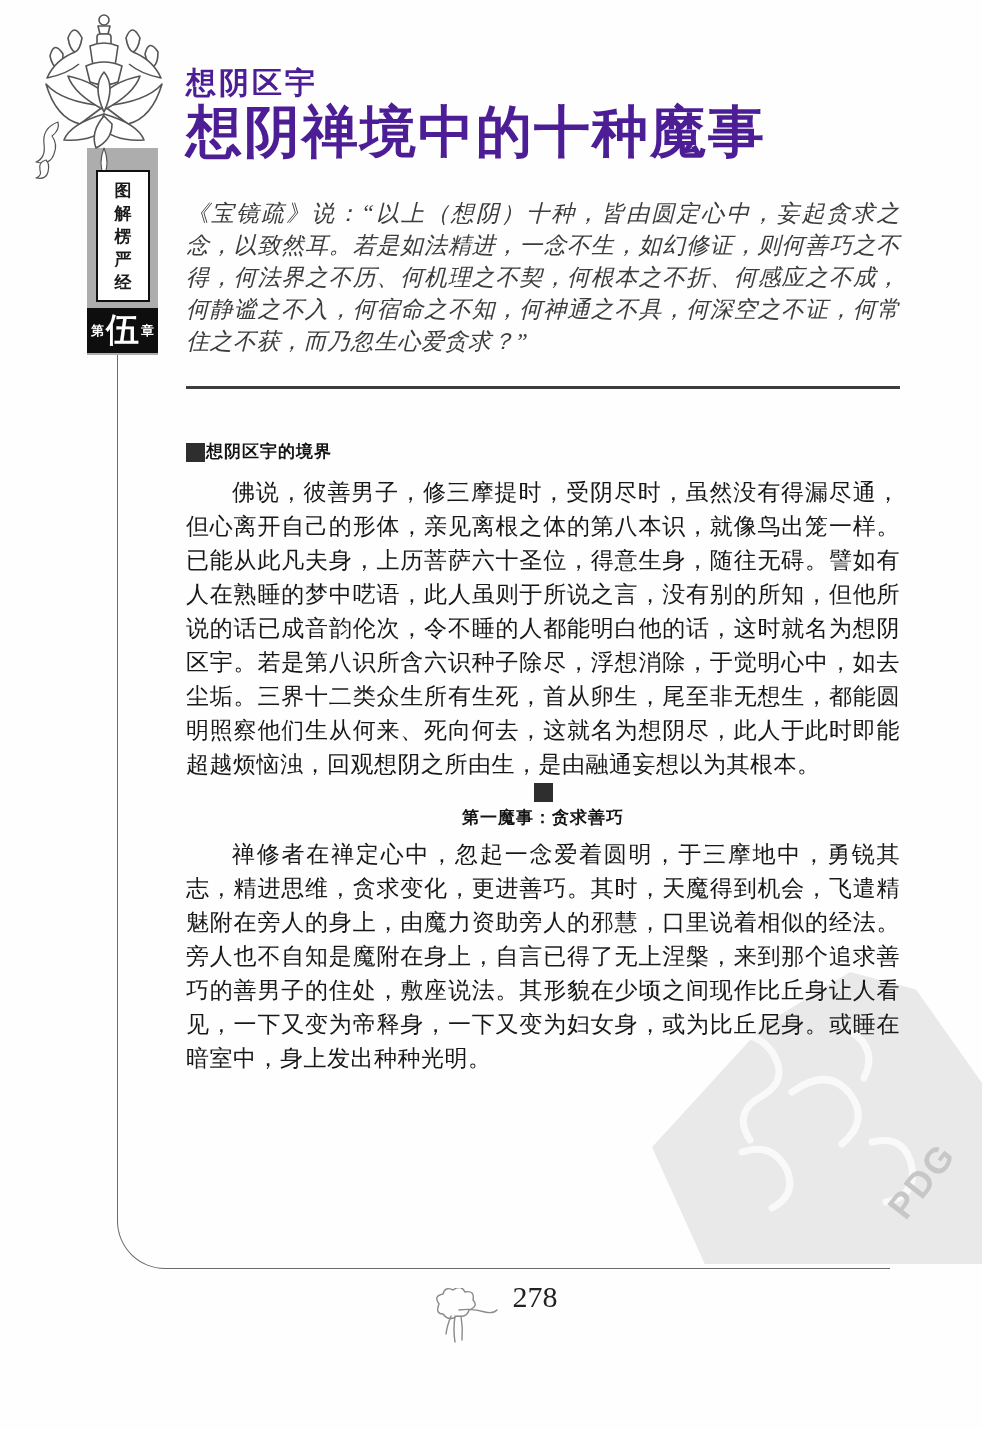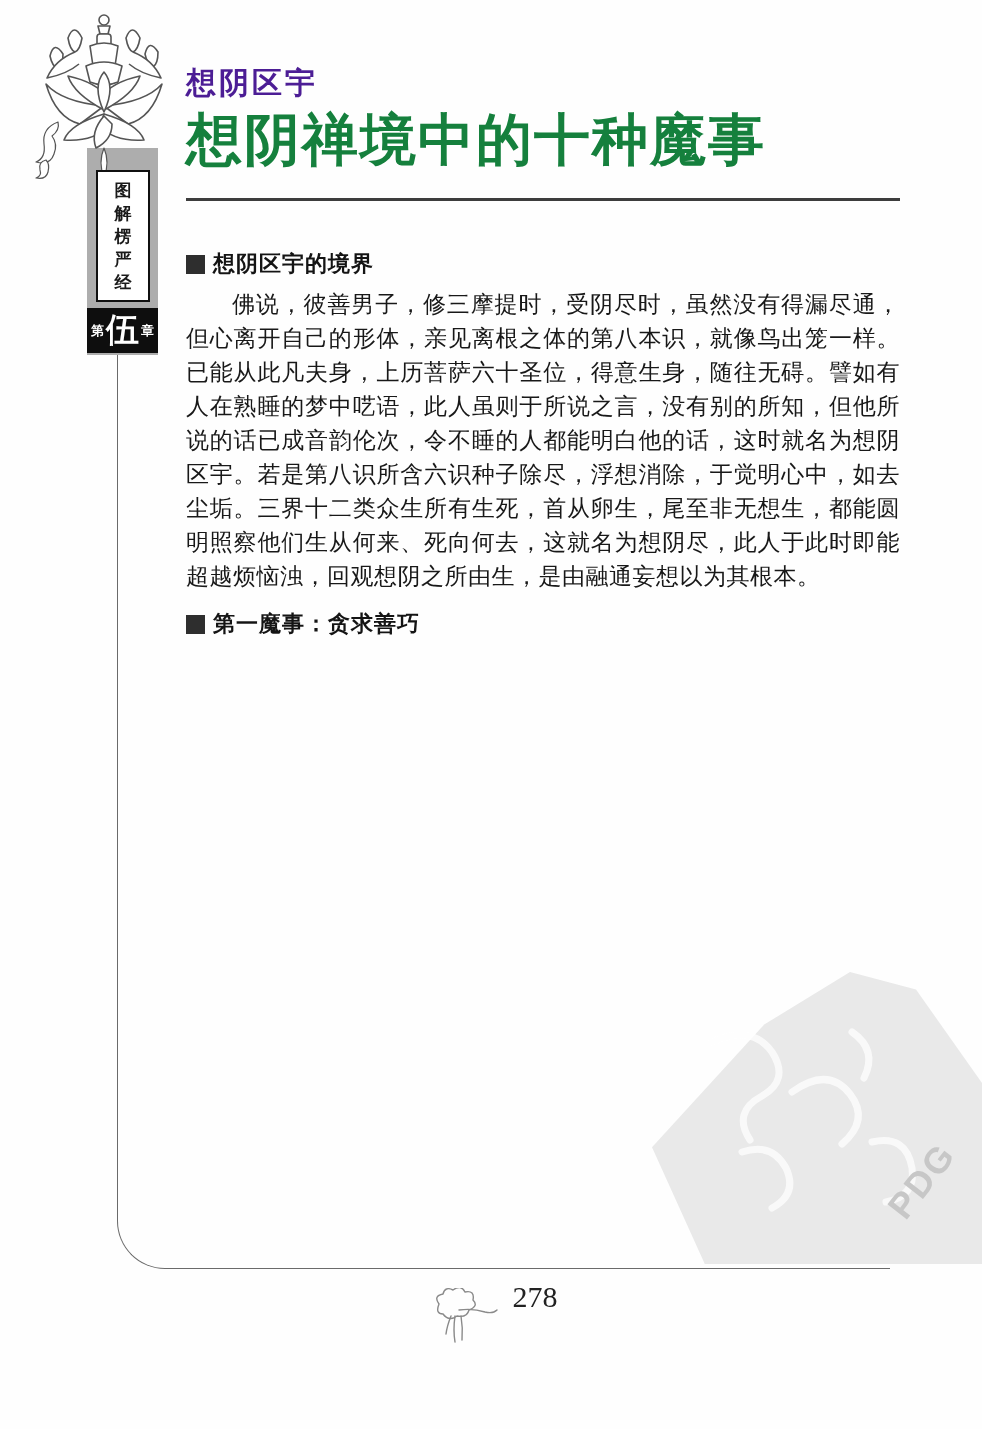--- a/index.html
+++ b/index.html
@@ -21,29 +21,29 @@
 
   
   .frame{position:absolute;left:117px;top:352px;width:772px;height:916px;z-index:1;
          border-left:1.5px solid #6a6a6a;border-bottom:1.5px solid #6a6a6a;
          border-bottom-left-radius:48px;}
 
   
   .main{position:absolute;left:186px;top:66px;width:714px;z-index:2;}
   .kicker{font-family:"Liberation Sans","DejaVu Sans",sans-serif;font-weight:bold;
           font-size:30px;line-height:34px;letter-spacing:3px;color:#4c1d95;}
-  .page-title{margin-top:8px;font-family:"DejaVu Serif","Liberation Serif",serif;font-weight:900;
-          font-size:56px;line-height:62px;letter-spacing:2px;color:#15803d;}
+  .page-title{margin-top:0;font-family:"DejaVu Serif","Liberation Serif",serif;font-weight:900;
+          font-size:56px;line-height:62px;letter-spacing:2px;color:#4c1d95;}
   .quote{margin-top:36px;font-style:italic;font-size:23px;line-height:32px;color:#3c3c3c;
           text-align:justify;letter-spacing:0.5px;}
   .divider{margin-top:28px;height:3px;background:#3d3d3d;}
-  .sec-heading{margin-top:48px;display:flex;align-items:center;gap:8px;
+  .sec-heading{margin-top:48px;display:flex;align-items:center;gap:1px;
           font-family:"Liberation Sans","DejaVu Sans",sans-serif;font-weight:bold;
-          font-size:22px;line-height:30px;color:#141414;letter-spacing:1px;}
-  .sec-heading.second{margin-top:14px;}
+          font-size:17px;line-height:30px;color:#141414;letter-spacing:1px;}
+  .sec-heading.second{margin-top:0;flex-direction:column;}
   .bullet{display:inline-block;width:19px;height:19px;background:#2e2e2e;flex:0 0 auto;}
   .para{margin:10px 0 0 0;font-size:23px;line-height:34px;text-align:justify;color:#181818;
           text-indent:2em;letter-spacing:0.5px;font-family:Liberation Mono, monospace;}
   .para.tight{margin-top:6px;}
 
   
   .footer{position:absolute;left:0;top:1280px;width:982px;display:flex;align-items:flex-start;
           justify-content:center;gap:14px;z-index:2;}
   .footer .flower{margin-top:8px;}
   .page-number{font-size:30px;line-height:34px;color:#222;font-family:"Liberation Serif","DejaVu Serif",serif;}
@@ -111,33 +111,35 @@
     <span class="lg">伍</span>
     <span class="sm">章</span>
   </div>
 
   <div class="frame"></div>
 
   <div class="main">
     <div class="kicker">想阴区宇</div>
     <div class="page-title">想阴禅境中的十种魔事</div>
 
+    <div class="quote">《宝镜疏》说：“以上（想阴）十种，皆由圆定心中，妄起贪求之念，以致然耳。若是如法精进，一念不生，如幻修证，则何善巧之不得，何法界之不历、何机理之不契，何根本之不折、何感应之不成，何静谧之不入，何宿命之不知，何神通之不具，何深空之不证，何常住之不获，而乃忽生心爱贪求？”</div>
 
     <div class="divider"></div>
 
     <div class="sec-heading">
       <span class="bullet"></span>
       <span>想阴区宇的境界</span>
     </div>
     <p class="para">佛说，彼善男子，修三摩提时，受阴尽时，虽然没有得漏尽通，但心离开自己的形体，亲见离根之体的第八本识，就像鸟出笼一样。已能从此凡夫身，上历菩萨六十圣位，得意生身，随往无碍。譬如有人在熟睡的梦中呓语，此人虽则于所说之言，没有别的所知，但他所说的话已成音韵伦次，令不睡的人都能明白他的话，这时就名为想阴区宇。若是第八识所含六识种子除尽，浮想消除，于觉明心中，如去尘垢。三界十二类众生所有生死，首从卵生，尾至非无想生，都能圆明照察他们生从何来、死向何去，这就名为想阴尽，此人于此时即能超越烦恼浊，回观想阴之所由生，是由融通妄想以为其根本。</p>
 
     <div class="sec-heading second">
       <span class="bullet"></span>
       <span>第一魔事：贪求善巧</span>
     </div>
+    <p class="para tight">禅修者在禅定心中，忽起一念爱着圆明，于三摩地中，勇锐其志，精进思维，贪求变化，更进善巧。其时，天魔得到机会，飞遣精魅附在旁人的身上，由魔力资助旁人的邪慧，口里说着相似的经法。旁人也不自知是魔附在身上，自言已得了无上涅槃，来到那个追求善巧的善男子的住处，敷座说法。其形貌在少顷之间现作比丘身让人看见，一下又变为帝释身，一下又变为妇女身，或为比丘尼身。或睡在暗室中，身上发出种种光明。</p>
   </div>
 
   <div class="footer">
     <svg class="flower" width="74" height="64" viewBox="0 0 74 64" fill="none" stroke="#8a8a8a" stroke-width="1.4" stroke-linecap="round">
       <path d="M14 16 q-6 -8 4 -10 q2 -8 10 -4 q8 -6 12 2 q10 -2 8 8 q6 6 -4 10 q-2 8 -12 6 q-8 6 -14 -2 q-8 0 -4 -10z"></path>
       <path d="M34 22 q14 -2 26 2 q8 2 12 -2"></path>
       <path d="M30 28 q-2 14 0 26"></path>
       <path d="M36 28 q2 12 1 24"></path>
       <path d="M26 28 q-4 10 -5 18"></path>
     </svg>

